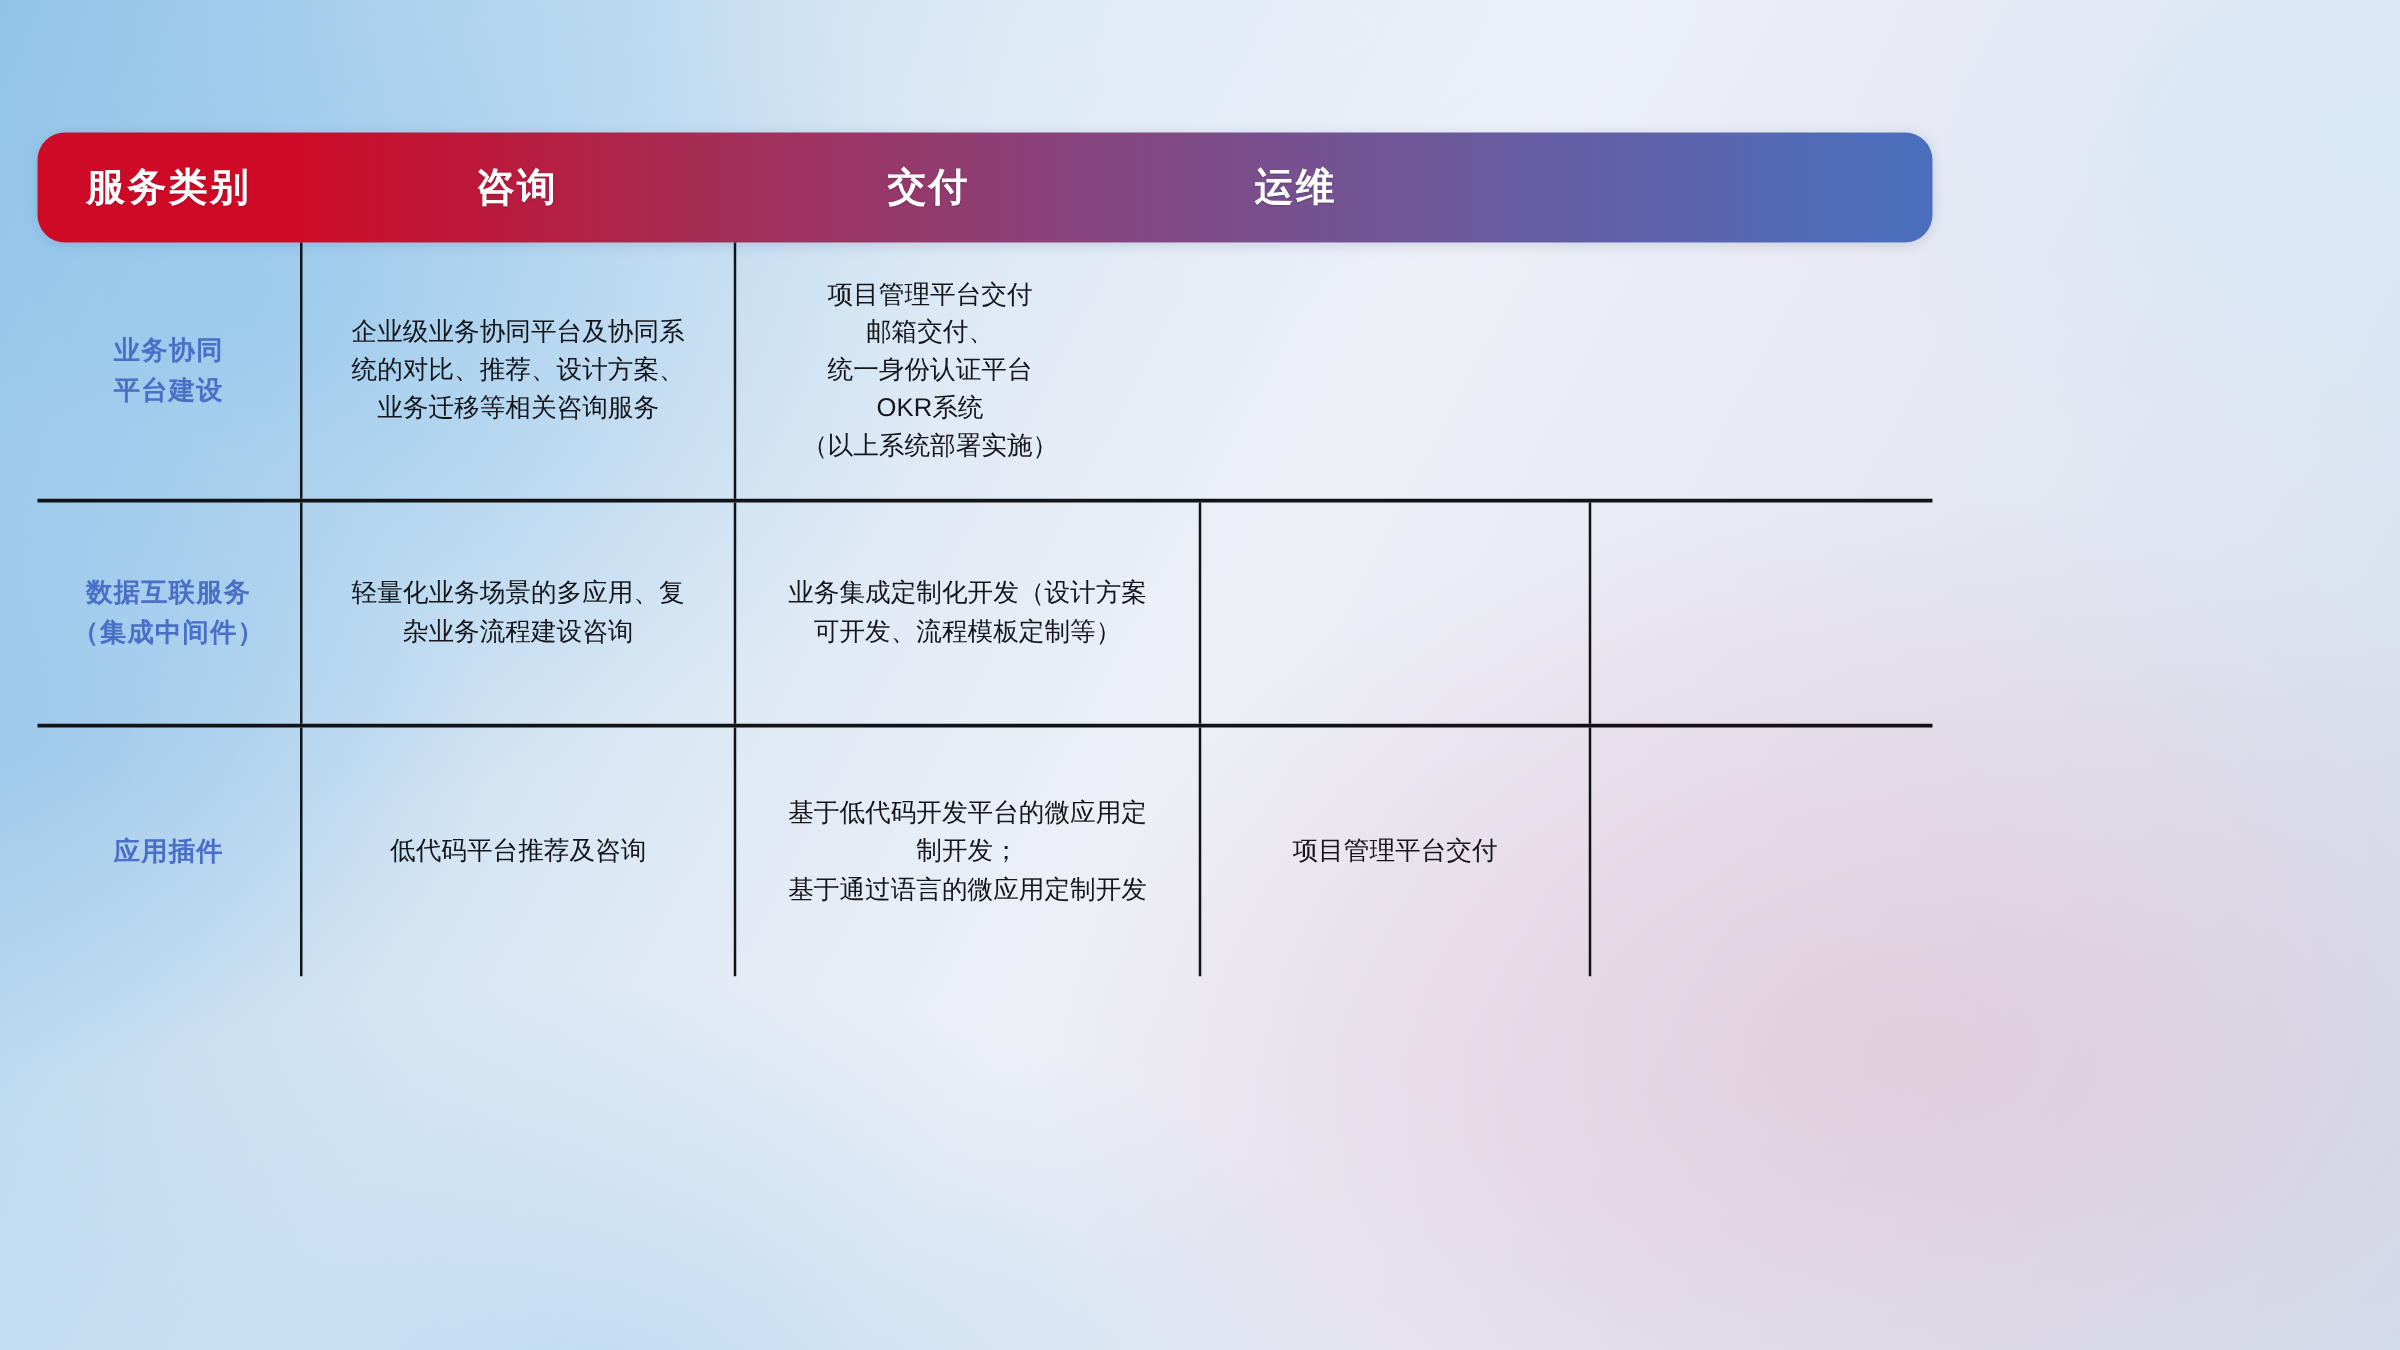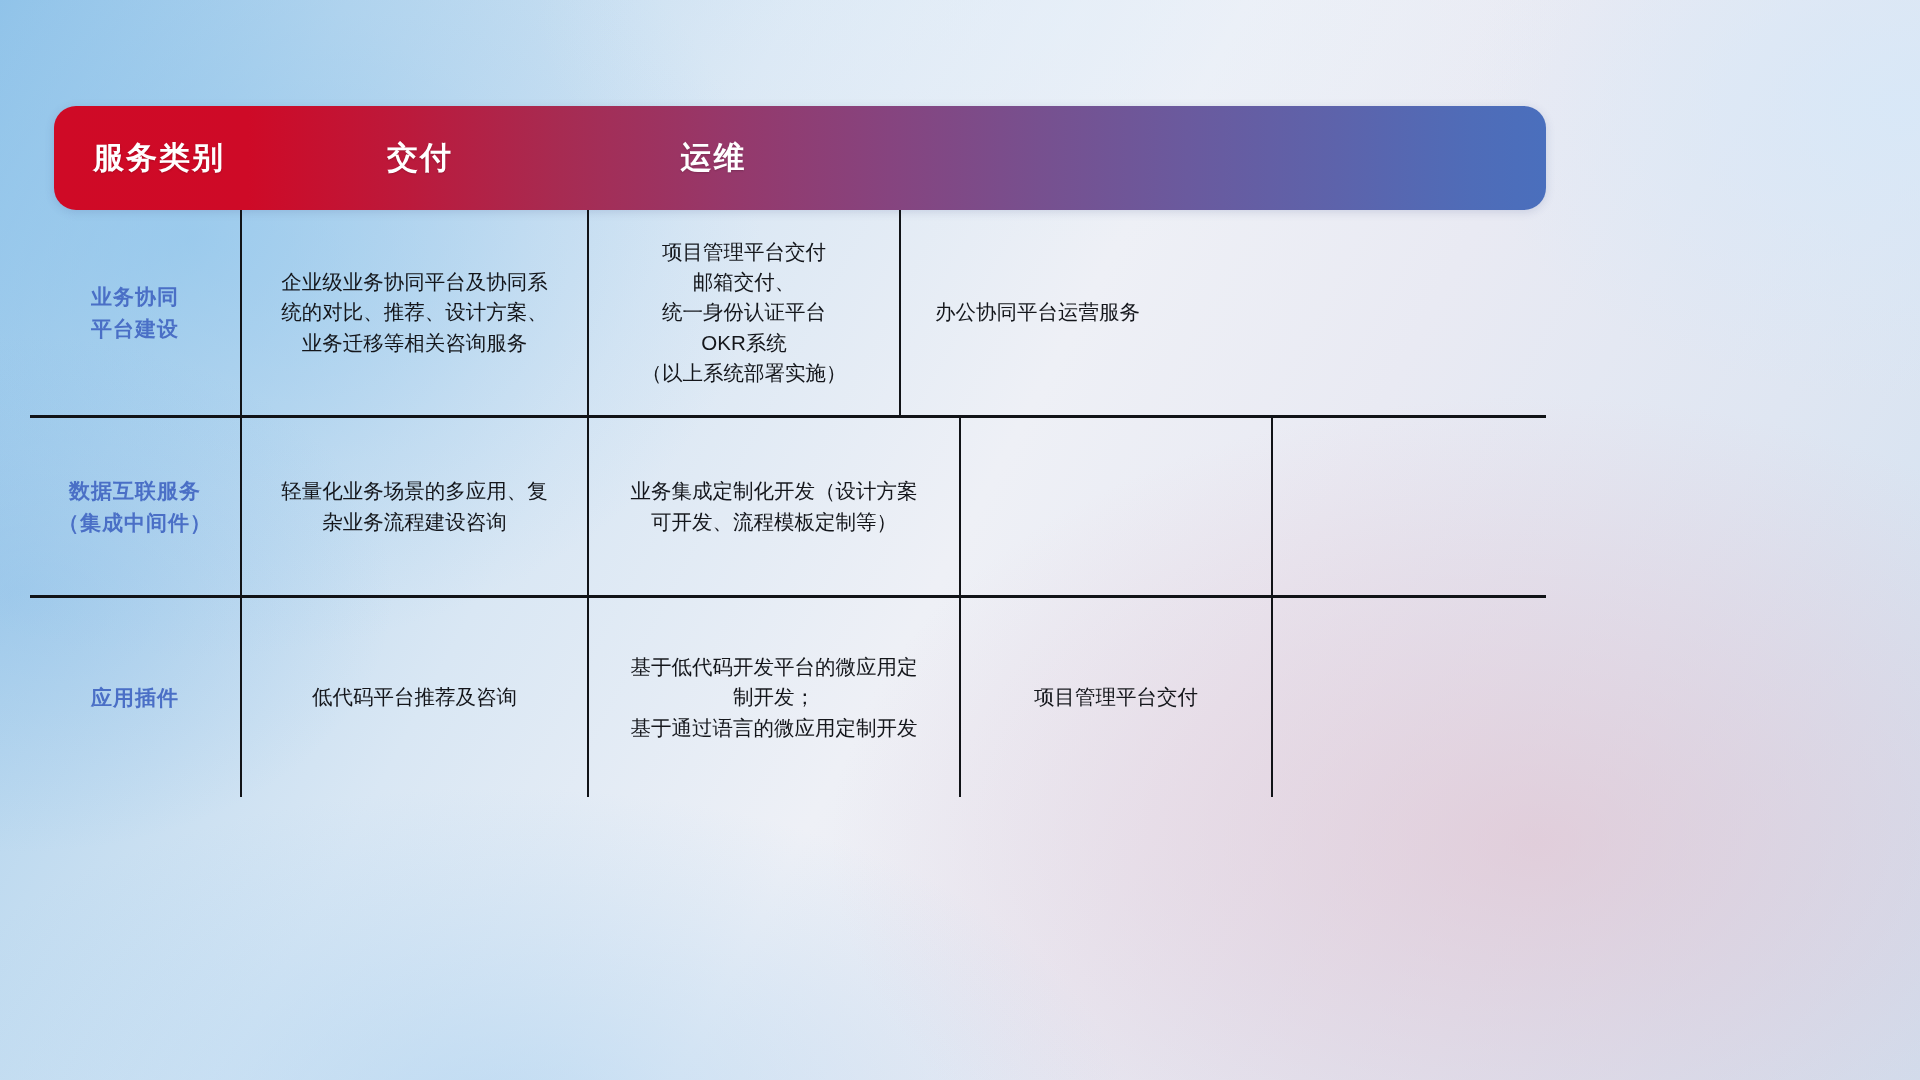--- a/index.html
+++ b/index.html
@@ -16,27 +16,26 @@
   .bg3{background:radial-gradient(ellipse 760px 560px at 10% 22%, rgba(140,196,236,.60) 0%, rgba(150,200,238,.22) 45%, rgba(150,200,238,0) 75%);}
   .bg4{background:radial-gradient(ellipse 900px 480px at 26% 104%, rgba(160,205,240,.55) 0%, rgba(160,205,240,0) 70%);}
   .bg5{background:radial-gradient(ellipse 620px 420px at 99% 10%, rgba(215,232,248,.85) 0%, rgba(215,232,248,0) 70%);}
   .bg6{background:radial-gradient(ellipse 520px 360px at 1% 55%, rgba(120,180,230,.35) 0%, rgba(120,180,230,0) 72%);}
   .bg7{background:radial-gradient(ellipse 700px 300px at 55% 2%, rgba(230,240,250,.55) 0%, rgba(230,240,250,0) 75%);}
 
   
   #table-wrap{position:absolute;left:30px;top:106px;width:1516px;z-index:2;}
 
   .thead{
-    display:flex;height:104px;border-radius:22px;overflow:hidden;
+    display:flex;height:88px;border-radius:22px;overflow:hidden;
     background:linear-gradient(90deg,
        #cf0a26 0%, #ce0a27 13%, #bb1a3c 24%, #a72b52 34%,
        #96386a 45%, #86447f 56%, #77508f 66%, #6a5a9e 76%,
        #5d63ab 86%, #4f6cb8 95%, #4a6fbd 100%);
     box-shadow:0 2px 10px rgba(60,80,140,.18);
-    margin-left:24px;
   }
   .th{
     display:flex;align-items:center;justify-content:center;
     color:#ffffff;font-weight:bold;font-size:31px;letter-spacing:2px;
     text-shadow:0 1px 2px rgba(0,0,0,.18);
   }
 
   .tbody{width:100%;}
   .trow{display:flex;position:relative;border-bottom:3px solid #111317;}
   .trow:last-child{border-bottom:none;}
@@ -74,40 +73,40 @@
   <div class="bgl bg7"></div>
   <div class="bgl bg6"></div>
   <div class="bgl bg4"></div>
   <div class="bgl bg2"></div>
 </div>
 
 <div id="table-wrap">
 
   <div class="thead">
     <div class="th c0">服务类别</div>
+    <div class="th c1">咨询</div>
     <div class="th c3">交付</div>
     <div class="th c4">运维</div>
   </div>
 
   <div class="tbody">
 
     <div class="trow r1">
       <div class="td c0">
         <span class="rowlabel">业务协同
 平台建设</span>
       </div>
       <div class="td c1 sep">企业级业务协同平台及协同系
 统的对比、推荐、设计方案、
 业务迁移等相关咨询服务</div>
       <div class="td c3 sep">项目管理平台交付
 邮箱交付、
 统一身份认证平台
 OKR系统
 （以上系统部署实施）</div>
-      <div class="td c4 sep">办公协同平台运营服务</div>
     </div>
 
     <div class="trow r2">
       <div class="td c0">
         <span class="rowlabel">数据互联服务
 （集成中间件）</span>
       </div>
       <div class="td c1 sep">轻量化业务场景的多应用、复
 杂业务流程建设咨询</div>
       <div class="td c2 sep">业务集成定制化开发（设计方案

